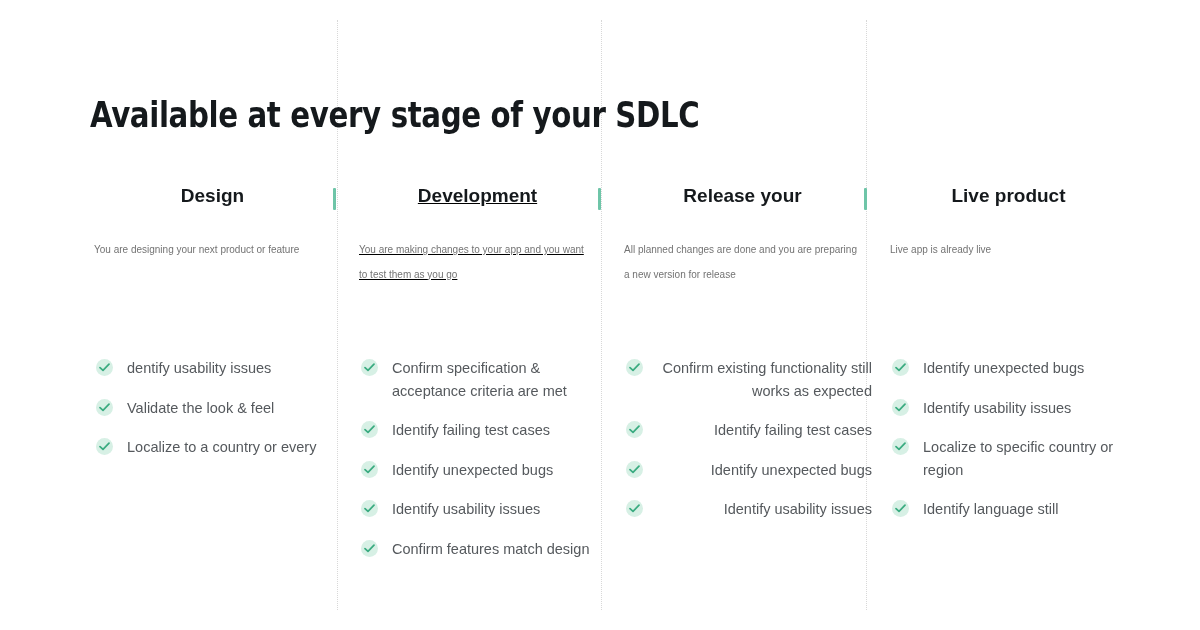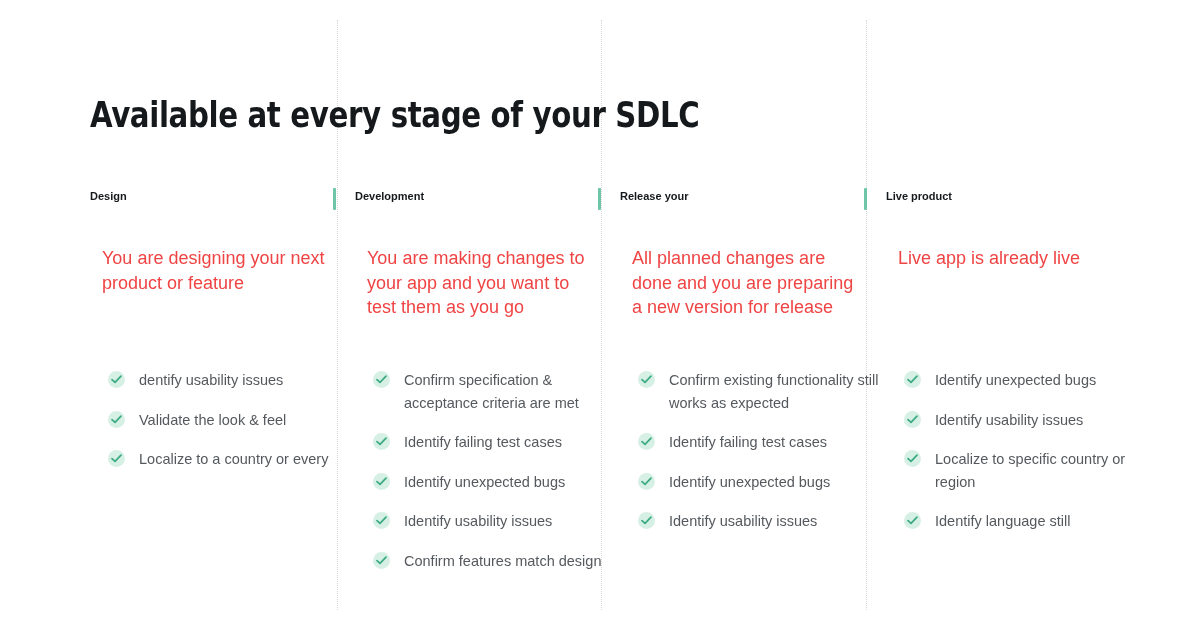--- a/index.html
+++ b/index.html
@@ -54,63 +54,64 @@
     left: 0;
     top: 186px;
     width: 1200px;
   }
   .col {
     position: absolute;
     top: 0;
     width: 245px;
   }
   .col.c0 { left: 90px;  }
-  .col.c1 { left: 355px; }
+  .col.c1 { left: 355px; text-decoration: underline; }
   .col.c2 { left: 620px; }
   .col.c3 { left: 886px; }
 
   .accent-bar {
     position: absolute;
     left: -22px;
     top: 2px;
     width: 3px;
     height: 22px;
     background: #6ec5a8;
     border-radius: 1px;
   }
 
   .col-head {
-    font-size: 11px;
+    font-size: 19px;
     font-weight: bold;
     color: #15191c;
     line-height: 20px;
     margin: 0;
     white-space: nowrap;
+    text-align: center;
   }
 
   .col-desc {
-    margin: 12px;
+    margin: 4px;
     padding-top: 28px;
-    font-size: 18px;
+    font-size: 10px;
     line-height: 24.5px;
-    color: #ef4444;
+    color: #737373;
     width: 235px;
   }
 
   .bullets {
     list-style: none;
-    margin: 16px;
+    margin: 4px;
     padding: 0;
     position: absolute;
     left: 0;
     width: 248px;
   }
   .col.c0 .bullets { top: 167px; }
   .col.c1 .bullets { top: 167px; }
-  .col.c2 .bullets { top: 167px; }
+  .col.c2 .bullets { top: 167px; text-align: right; }
   .col.c3 .bullets { top: 167px; }
 
   .bullet {
     position: relative;
     padding-left: 33px;
     margin-bottom: 17px;
     font-size: 14.5px;
     line-height: 22.5px;
     color: #55595d;
   }

